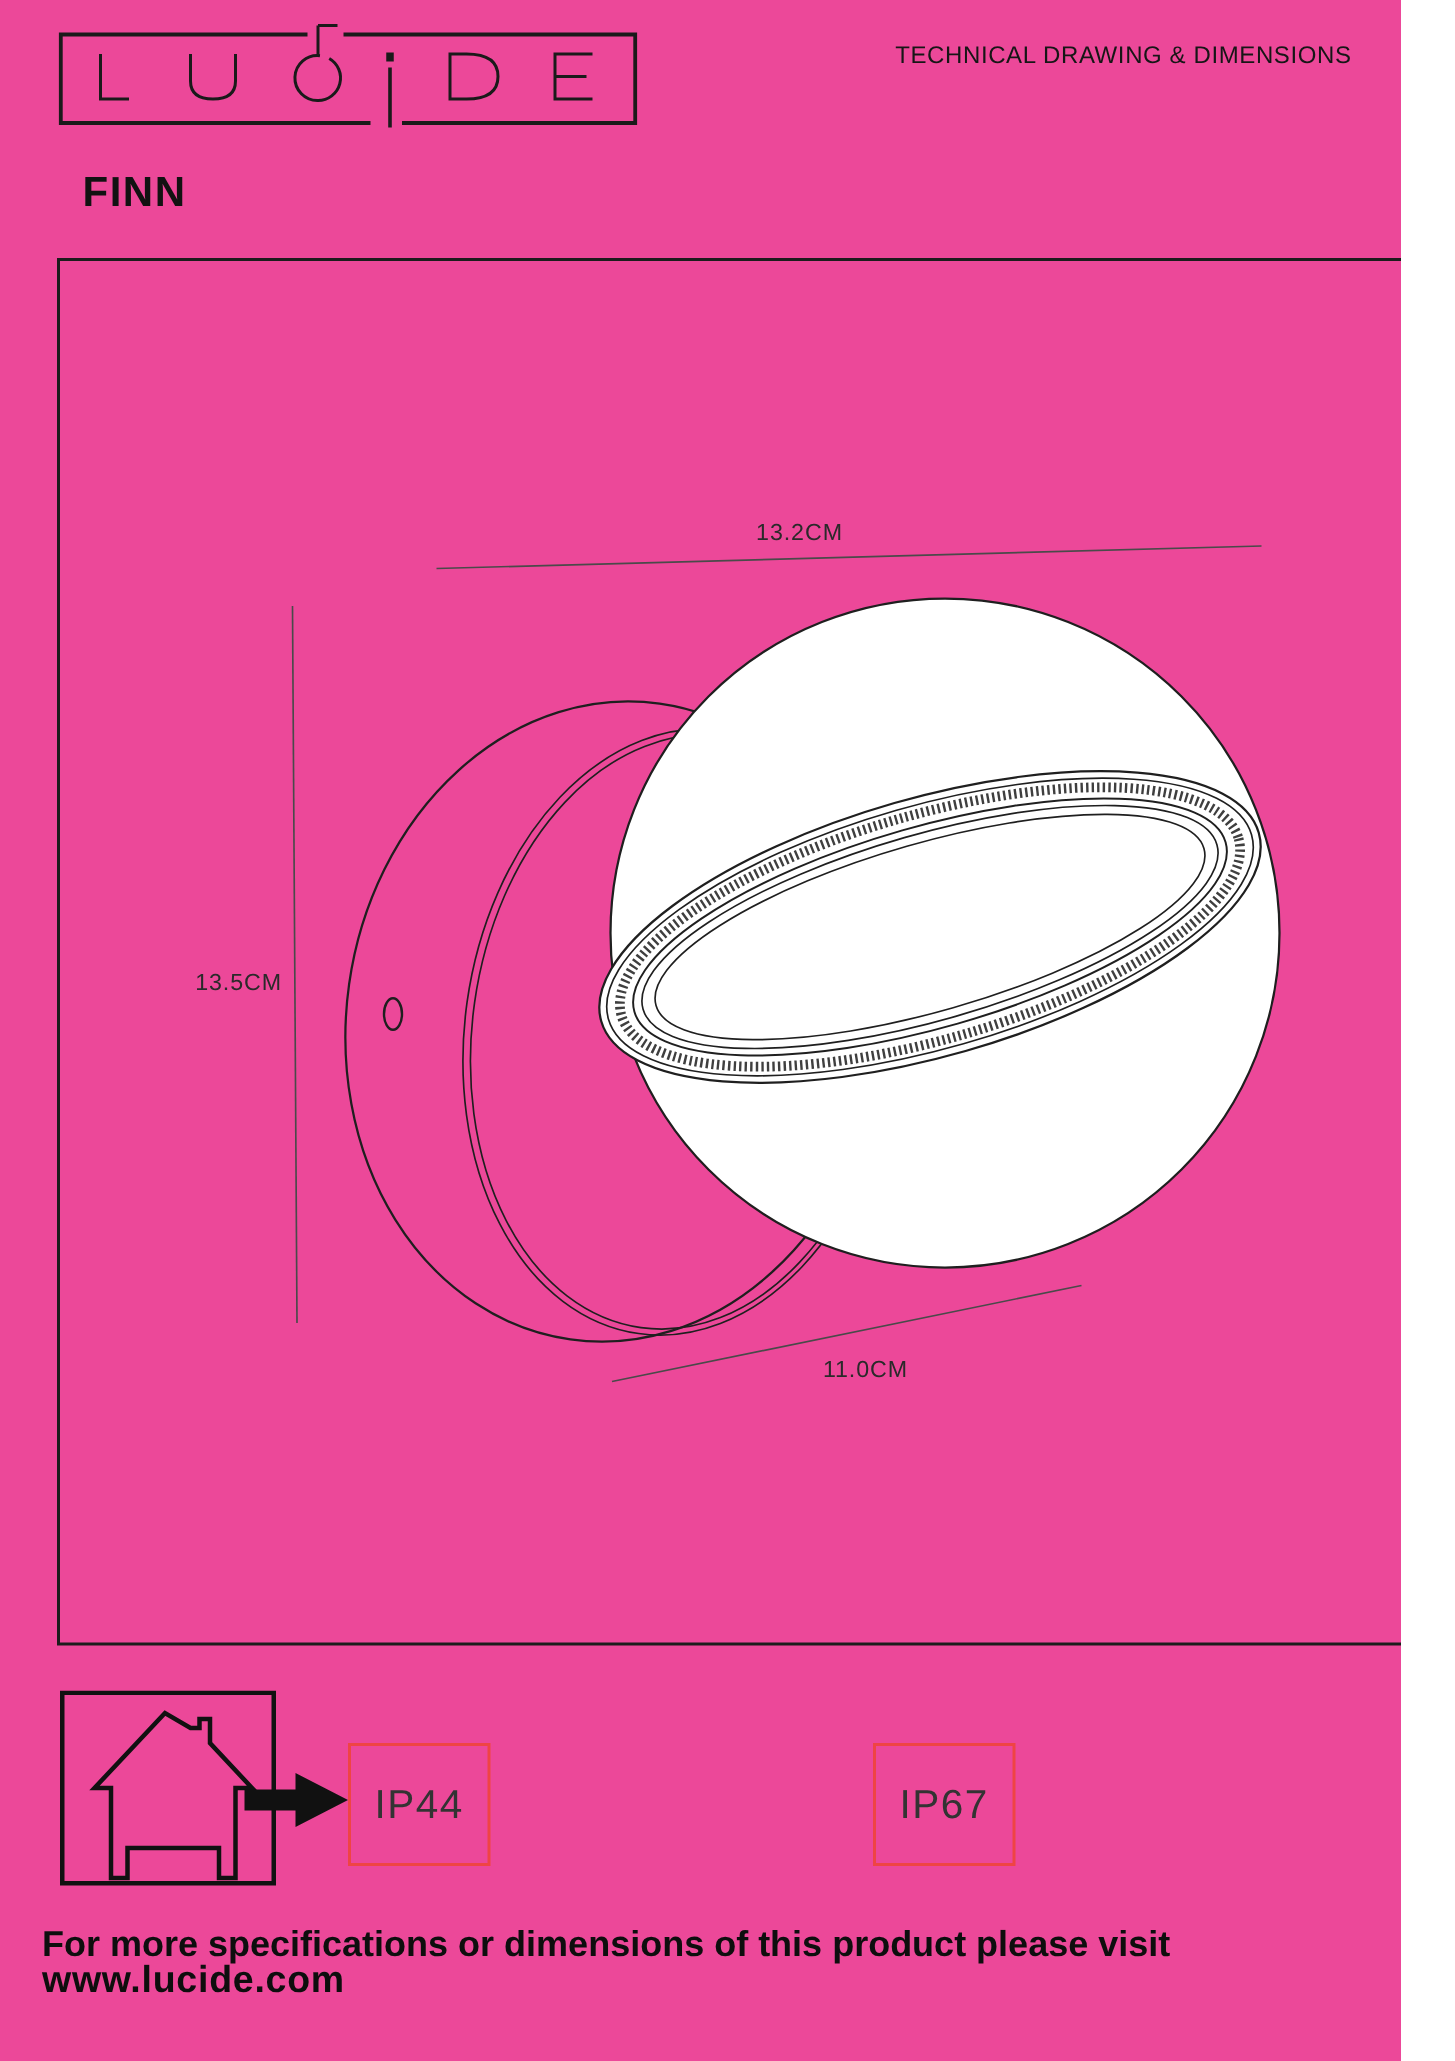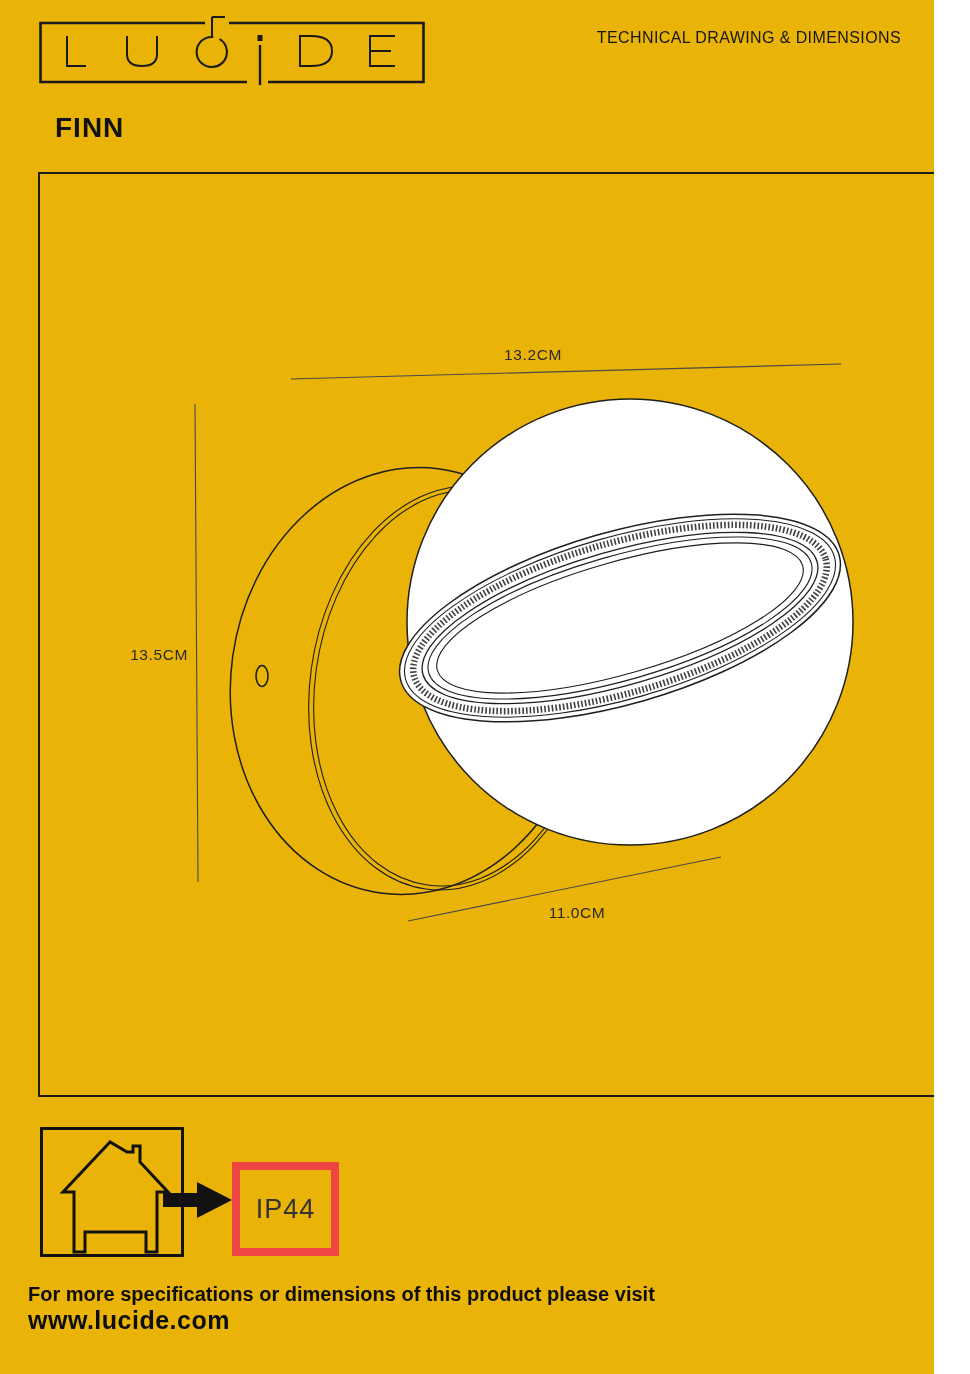--- a/index.html
+++ b/index.html
@@ -1,33 +1,33 @@
 <!DOCTYPE html>
 <html><head>
 <meta charset="utf-8">
 <style>
   html,body{margin:0;padding:0;background:#ffffff;}
-  .page{position:relative;width:934px;height:1374px;background:#eab308;overflow:hidden;
+  .page{position:relative;width:934px;height:1374px;background:#ec4899;overflow:hidden;
         font-family:"Liberation Sans",sans-serif;color:#111;}
   .abs{position:absolute;}
   svg{display:block;}
   .sr-only{position:absolute;width:1px;height:1px;overflow:hidden;clip:rect(0 0 0 0);white-space:nowrap;}
 
   .doc-title{top:29px;right:33px;font-size:16px;font-weight:500;letter-spacing:.4px;color:#161616;}
   .product-name{top:112px;left:55px;font-size:28px;font-weight:bold;letter-spacing:1px;color:#121212;}
   .codes{top:106px;left:470px;font-size:16px;font-weight:bold;line-height:23px;color:#121212;}
   .codes .lbl{margin-right:6px;}
 
   .drawing-box{top:172px;left:38px;width:896px;height:921px;border:2px solid #1c1c1c;}
 
-  .ip-box{top:1162px;width:91px;height:78px;border:8px solid #ef4444;display:flex;
+  .ip-box{top:1162px;width:91px;height:78px;border:2px solid #ef4444;display:flex;
           align-items:center;justify-content:center;font-size:27px;letter-spacing:1px;color:#333;}
   .ip-note{top:1147px;left:727px;font-size:16px;line-height:22.5px;color:#161616;}
 
-  .footer-line{top:1283px;left:28px;font-size:20px;font-weight:bold;color:#0e0e0e;}
+  .footer-line{top:1283px;left:28px;font-size:24px;font-weight:bold;color:#0e0e0e;}
   .footer-site{top:1306px;left:28px;font-size:25px;font-weight:bold;letter-spacing:.5px;color:#0e0e0e;}
 
   .dim-label{font-size:15.5px;letter-spacing:.6px;fill:#2a2a2a;font-weight:400;}
   .draw-stroke{stroke:#1f1f1f;fill:none;}
 </style>
 </head>
 <body>
 
 <div class="page">
 
@@ -89,18 +89,19 @@
     <text x="577" y="918" text-anchor="middle" class="dim-label">11.0CM</text>
   </svg>
 
   <svg class="abs" style="top:1127px;left:40px;" width="196" height="132" viewBox="0 0 196 132">
     <rect x="1.5" y="1.5" width="141" height="127" fill="none" stroke="#111" stroke-width="3"></rect>
     <path d="M70,15 L23,65 H34 V125 H45 V105 H106 V125 H117 V65 H128 L100,35 V19 H93 V25 H87 Z" fill="none" stroke="#111" stroke-width="3" stroke-linejoin="miter"></path>
     <polygon points="123,66 157,66 157,55 192,73 157,91 157,80 123,80" fill="#111"></polygon>
   </svg>
 
   <div class="abs ip-box" style="left:232px;">IP44</div>
+  <div class="abs ip-box" style="left:582px;">IP67</div>
 
 
   <div class="abs footer-line">For more specifications or dimensions of this product please visit</div>
   <div class="abs footer-site">www.lucide.com</div>
 
 </div>
 
 </body></html>

